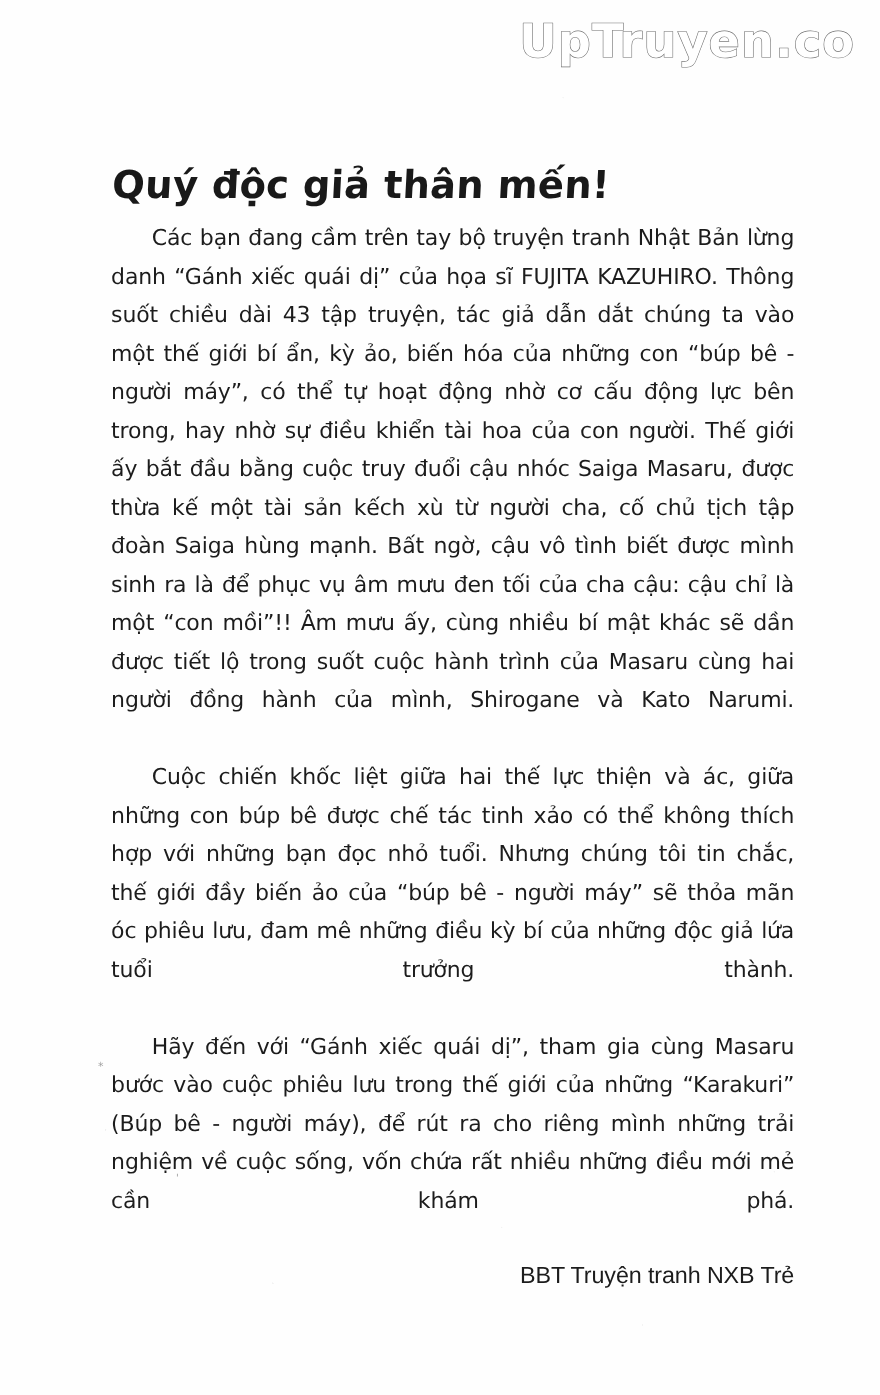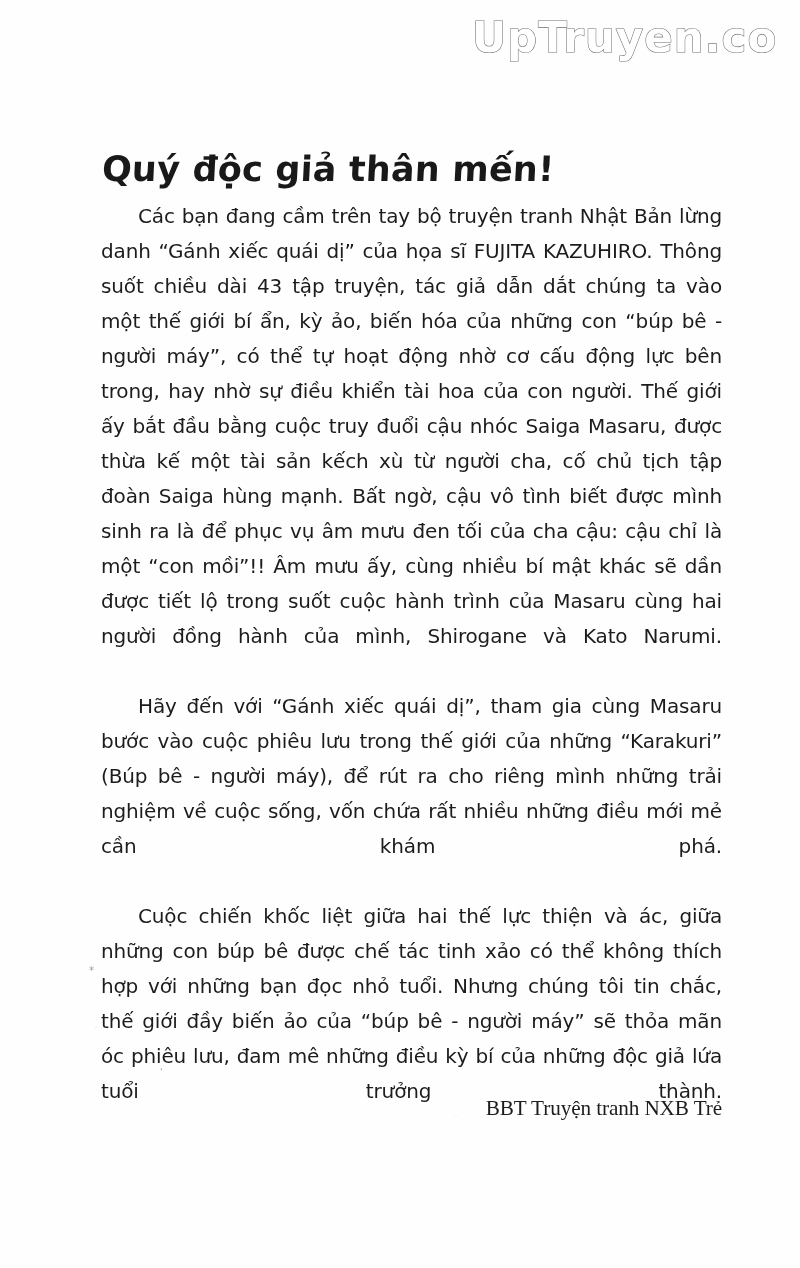--- a/index.html
+++ b/index.html
@@ -98,24 +98,24 @@
   .bodytext p::after {
     content: "";
     display: inline-block;
     width: 100%;
   }
 
   
   .signature {
     position: absolute;
     left: 101px;
-    top: 1094px;
+    top: 1146px;
     width: 621px;
     text-align: right;
-    font-family: Liberation Serif, serif;
+    font-family: Liberation Sans, sans-serif;
     font-size: 21.2px;
     line-height: 28px;
     color: #1c1c1c;
     letter-spacing: -0.1px;
   }
 
   
   .artifact {
     position: absolute;
     color: #9a9a9a;
@@ -137,22 +137,22 @@
   <div class="watermark">
     <svg viewBox="0 0 310 58" xmlns="http://www.w3.org/2000/svg">
       <text class="wm-text" x="2" y="44">UpTruyen.com</text>
     </svg>
   </div>
 
   <h1 class="heading">Quý độc giả thân mến!</h1>
 
   <div class="bodytext">
     <p>Các bạn đang cầm trên tay bộ truyện tranh Nhật Bản lừng danh “Gánh xiếc quái dị” của họa sĩ FUJITA KAZUHIRO. Thông suốt chiều dài 43 tập truyện, tác giả dẫn dắt chúng ta vào một thế giới bí ẩn, kỳ ảo, biến hóa của những con “búp bê - người máy”, có thể tự hoạt động nhờ cơ cấu động lực bên trong, hay nhờ sự điều khiển tài hoa của con người. Thế giới ấy bắt đầu bằng cuộc truy đuổi cậu nhóc Saiga Masaru, được thừa kế một tài sản kếch xù từ người cha, cố chủ tịch tập đoàn Saiga hùng mạnh. Bất ngờ, cậu vô tình biết được mình sinh ra là để phục vụ âm mưu đen tối của cha cậu: cậu chỉ là một “con mồi”!! Âm mưu ấy, cùng nhiều bí mật khác sẽ dần được tiết lộ trong suốt cuộc hành trình của Masaru cùng hai người đồng hành của mình, Shirogane và Kato Narumi.</p>
+    <p>Cuộc chiến khốc liệt giữa hai thế lực thiện và ác, giữa những con búp bê được chế tác tinh xảo có thể không thích hợp với những bạn đọc nhỏ tuổi. Nhưng chúng tôi tin chắc, thế giới đầy biến ảo của “búp bê - người máy” sẽ thỏa mãn óc phiêu lưu, đam mê những điều kỳ bí của những độc giả lứa tuổi trưởng thành.</p>
     <p>Hãy đến với “Gánh xiếc quái dị”, tham gia cùng Masaru bước vào cuộc phiêu lưu trong thế giới của những “Karakuri” (Búp bê - người máy), để rút ra cho riêng mình những trải nghiệm về cuộc sống, vốn chứa rất nhiều những điều mới mẻ cần khám phá.</p>
-    <p>Cuộc chiến khốc liệt giữa hai thế lực thiện và ác, giữa những con búp bê được chế tác tinh xảo có thể không thích hợp với những bạn đọc nhỏ tuổi. Nhưng chúng tôi tin chắc, thế giới đầy biến ảo của “búp bê - người máy” sẽ thỏa mãn óc phiêu lưu, đam mê những điều kỳ bí của những độc giả lứa tuổi trưởng thành.</p>
   </div>
 
   <div class="signature">BBT Truyện tranh NXB Trẻ</div>
 
   <span class="artifact artifact-a">*</span>
   <span class="artifact artifact-b">'</span>
 
 </div>
 
 </body></html>

